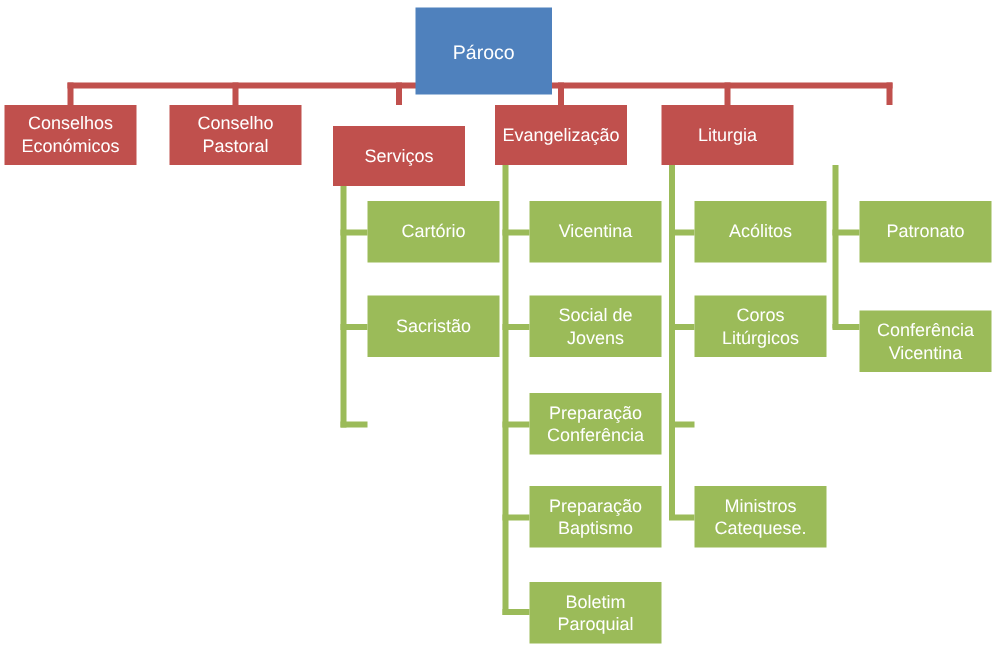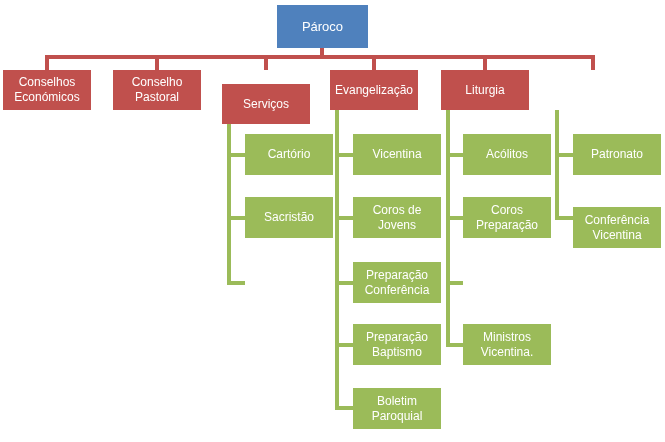--- a/index.html
+++ b/index.html
@@ -17,21 +17,21 @@
     align-items: center;
     justify-content: center;
     text-align: center;
     color: var(--text, #ffffff);
     box-sizing: border-box;
     padding: 0 3px;
     font-size: 12px;
     line-height: 15px;
   }
   .node.root {
-    width: 91px; height: 43px;
+    width: 91px; height: 58px;
     background: var(--root-fill, #4f81bd);
     font-size: 13px;
   }
   .node.branch {
     width: 88px; height: 40px;
     background: var(--branch-fill, #c0504d);
   }
   .node.leaf {
     width: 88px; height: 41px;
     background: var(--leaf-fill, #9bbb59);
@@ -84,25 +84,25 @@
   <div class="node branch" style="left:3px;top:70px">Conselhos Económicos</div>
   <div class="node branch" style="left:113px;top:70px">Conselho Pastoral</div>
   <div class="node branch" style="left:222px;top:84px">Serviços</div>
   <div class="node branch" style="left:330px;top:70px">Evangelização</div>
   <div class="node branch" style="left:441px;top:70px">Liturgia</div>
 
   <div class="node leaf" style="left:245px;top:134px">Cartório</div>
   <div class="node leaf" style="left:245px;top:197px">Sacristão</div>
 
   <div class="node leaf" style="left:353px;top:134px">Vicentina</div>
-  <div class="node leaf" style="left:353px;top:197px">Coros de Jovens</div>
+  <div class="node leaf" style="left:353px;top:197px">Social de Jovens</div>
   <div class="node leaf" style="left:353px;top:262px">Preparação Conferência</div>
   <div class="node leaf" style="left:353px;top:324px">Preparação Baptismo</div>
   <div class="node leaf" style="left:353px;top:388px">Boletim Paroquial</div>
 
   <div class="node leaf" style="left:463px;top:134px">Acólitos</div>
-  <div class="node leaf" style="left:463px;top:197px">Coros Preparação</div>
-  <div class="node leaf" style="left:463px;top:324px">Ministros Vicentina.</div>
+  <div class="node leaf" style="left:463px;top:197px">Coros Litúrgicos</div>
+  <div class="node leaf" style="left:463px;top:324px">Ministros Catequese.</div>
 
   <div class="node leaf" style="left:573px;top:134px">Patronato</div>
   <div class="node leaf" style="left:573px;top:207px">Conferência Vicentina</div>
 
 </div>
 
 </body></html>

